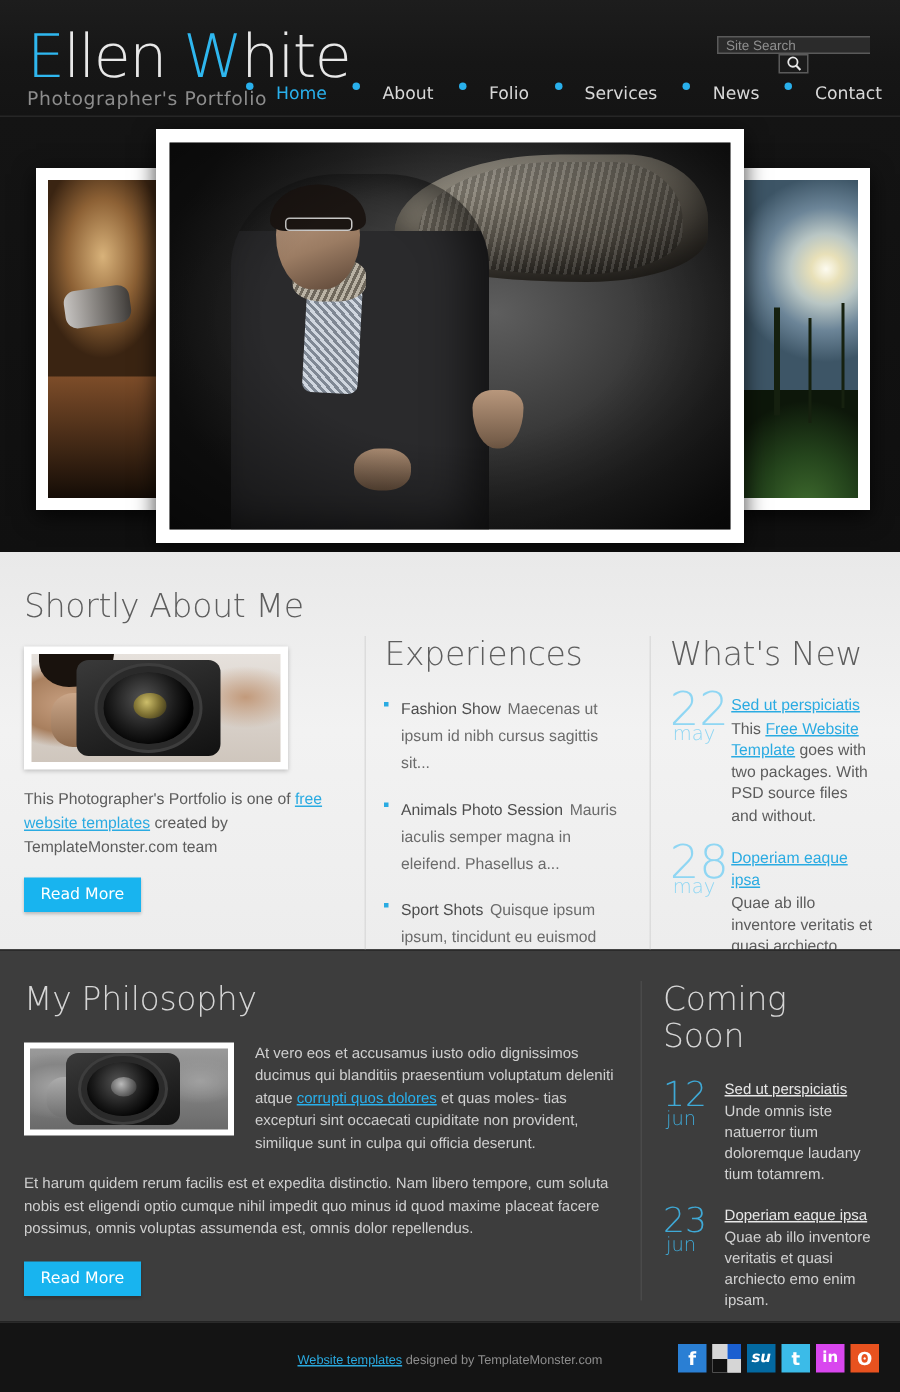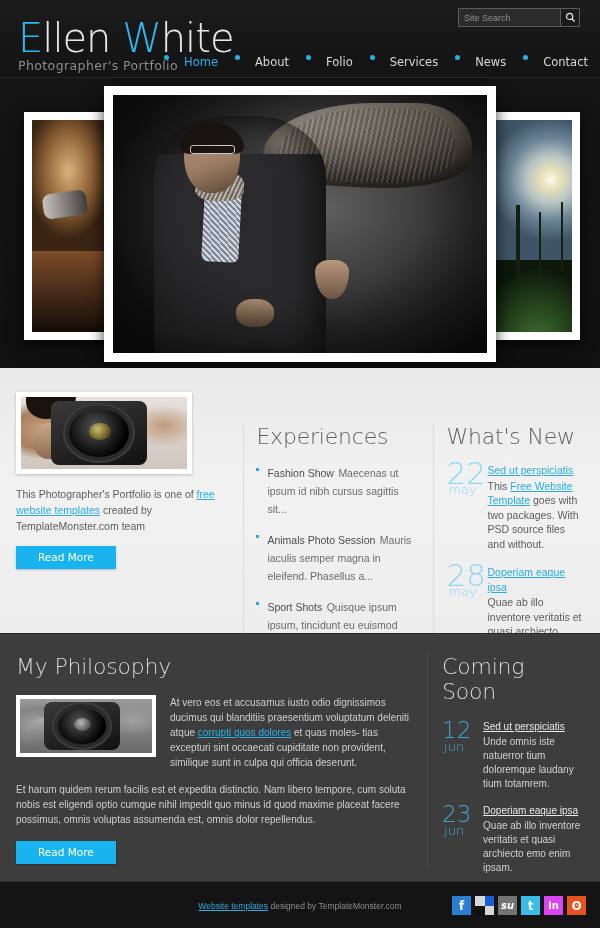--- a/index.html
+++ b/index.html
@@ -23,22 +23,22 @@
     font-family: "DejaVu Sans", sans-serif; font-weight: 300;
   }
   .logo .lt-b { color: #2fb7ef; }
   .logo .lt-w { color: #e8e8e8; }
   .tagline {
     color: #8d8d8d; font-size: 12.5px; letter-spacing: .4px;
     font-family: "DejaVu Sans", sans-serif; margin-top: -2px;
   }
 
   .search-box {
-    position: absolute; right: 20px; top: 8px;
-    display: flex; align-items: center; height: 19px;
+    position: absolute; right: 20px; top: 24px;
+    display: flex; align-items: center; height: 19px; flex-direction: column;
   }
   .search-input {
     width: 102px; height: 19px; border: 1px solid #5a5a5a; border-right: none;
     background: #2b2b2b; color: #9a9a9a; font-size: 9px;
     padding: 0 5px; font-family: "Liberation Sans", sans-serif;
     outline: none;
   }
   .search-input::placeholder { color: #8f8f8f; }
   .search-btn {
     width: 20px; height: 19px; border: 1px solid #5a5a5a;
@@ -239,21 +239,21 @@
     font-family: "DejaVu Sans", sans-serif; font-weight: 300; color: #8fd6f3;
   }
   .news-date .d { font-size: 31px; line-height: 20px; display: block; }
   .news-date .m { font-size: 13px; line-height: 13px; display: block; margin-left: 2px; }
   .news-body { font-size: 10.5px; line-height: 14.5px; color: #5c5c5c; }
   .news-head { color: #3d3d3d; text-decoration: underline; display: block; margin-bottom: 1px; }
   .news-body a { color: #2aabe2; }
 
   .btn {
     display: inline-block; background: #18b4ef; color: #fff;
-    font-size: 10.5px; padding: 5px 22px 6px; border: none; cursor: pointer;
+    font-size: 10.5px; padding: 5px 11px 6px; border: none; cursor: pointer;
     font-family: "DejaVu Sans", sans-serif;
     box-shadow: 0 1px 2px rgba(0,0,0,.22);
   }
 
   
   .dark-section {
     position: relative; background: #3d3d3d; height: 248px;
     padding: 20px 16px 14px; border-top: 1px solid #2a2a2a;
     display: flex; gap: 14px;
   }
@@ -297,21 +297,21 @@
     color: #fff; font-size: 12px; font-weight: bold; cursor: pointer;
     font-family: "DejaVu Sans", sans-serif; line-height: 1;
   }
   .soc-fb { background: #2a7fd4; }
   .soc-del { background: #fff; position: relative; }
   .soc-del i { position: absolute; width: 9.5px; height: 9.5px; display:block; }
   .soc-del .q1 { left:0; top:0; background:#d6d6d6; }
   .soc-del .q2 { right:0; top:0; background:#1a5fd0; }
   .soc-del .q3 { left:0; bottom:0; background:#111; }
   .soc-del .q4 { right:0; bottom:0; background:#d6d6d6; }
-  .soc-su { background: #737373; font-size: 10px; font-style: italic; }
+  .soc-su { background: #0369a1; font-size: 10px; font-style: italic; }
   .soc-tw { background: #3bbbe8; }
   .soc-in { background: #d946ef; font-size: 10px; }
   .soc-rd { background: #e8521f; }
 </style>
 </head>
 <body>
 
 <div class="page">
 
   <div class="header">
@@ -380,20 +380,21 @@
         <div class="hand2"></div>
         <div class="vig"></div>
       </div>
     </div>
   </div>
 
   <div class="light-section">
     <div class="cols">
 
       <div class="col-a">
+        <h2 class="sec-title">Shortly About Me</h2>
         <div class="about-photo">
           <div class="inner">
             <div class="cam-face"></div>
             <div class="cam-hair"></div>
             <div class="cam-hand"></div>
             <div class="cam-body"></div>
             <div class="cam-lens"></div>
             <div class="cam-glass"></div>
           </div>
         </div>

